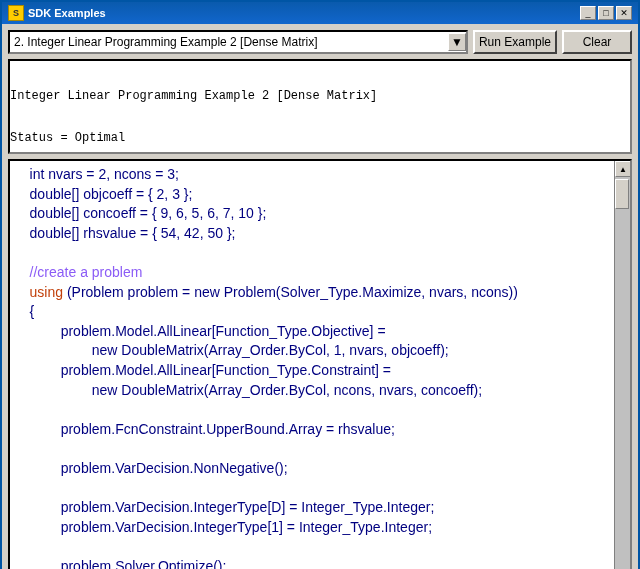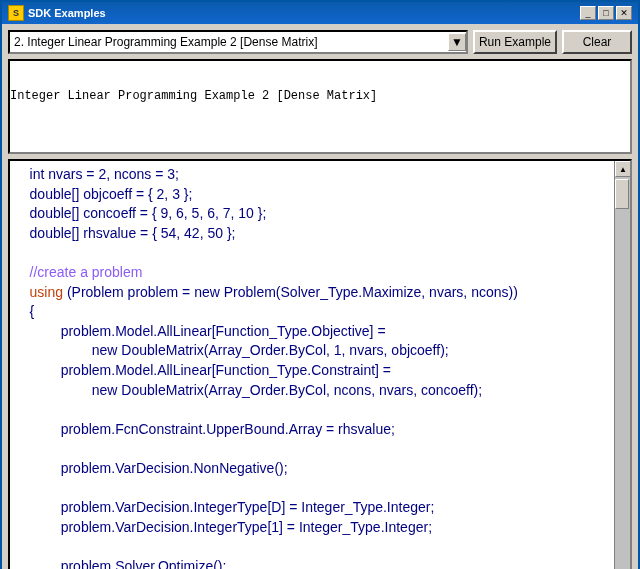--- a/index.html
+++ b/index.html
@@ -259,20 +259,21 @@
       <div class="dropdown-container">
         <select class="dropdown"><option>2. Integer Linear Programming Example 2 [Dense Matrix]</option></select>
         <div class="dropdown-arrow">▼</div>
       </div>
       <button class="win-button">Run Example</button>
       <button class="win-button">Clear</button>
     </div>
 
     <div class="output-panel">
       <span class="output-line">Integer Linear Programming Example 2 [Dense Matrix]</span>
+      <span class="output-line">Status = Optimal</span>
       
       
       
     </div>
 
     <div class="code-panel">
       <div class="code-scroll">
         <div class="code-text">    <span style="color:#000080">int</span> nvars = 2, ncons = 3;
     <span style="color:#000080">double</span>[] objcoeff = { 2, 3 };
     <span style="color:#000080">double</span>[] concoeff = { 9, 6, 5, 6, 7, 10 };

